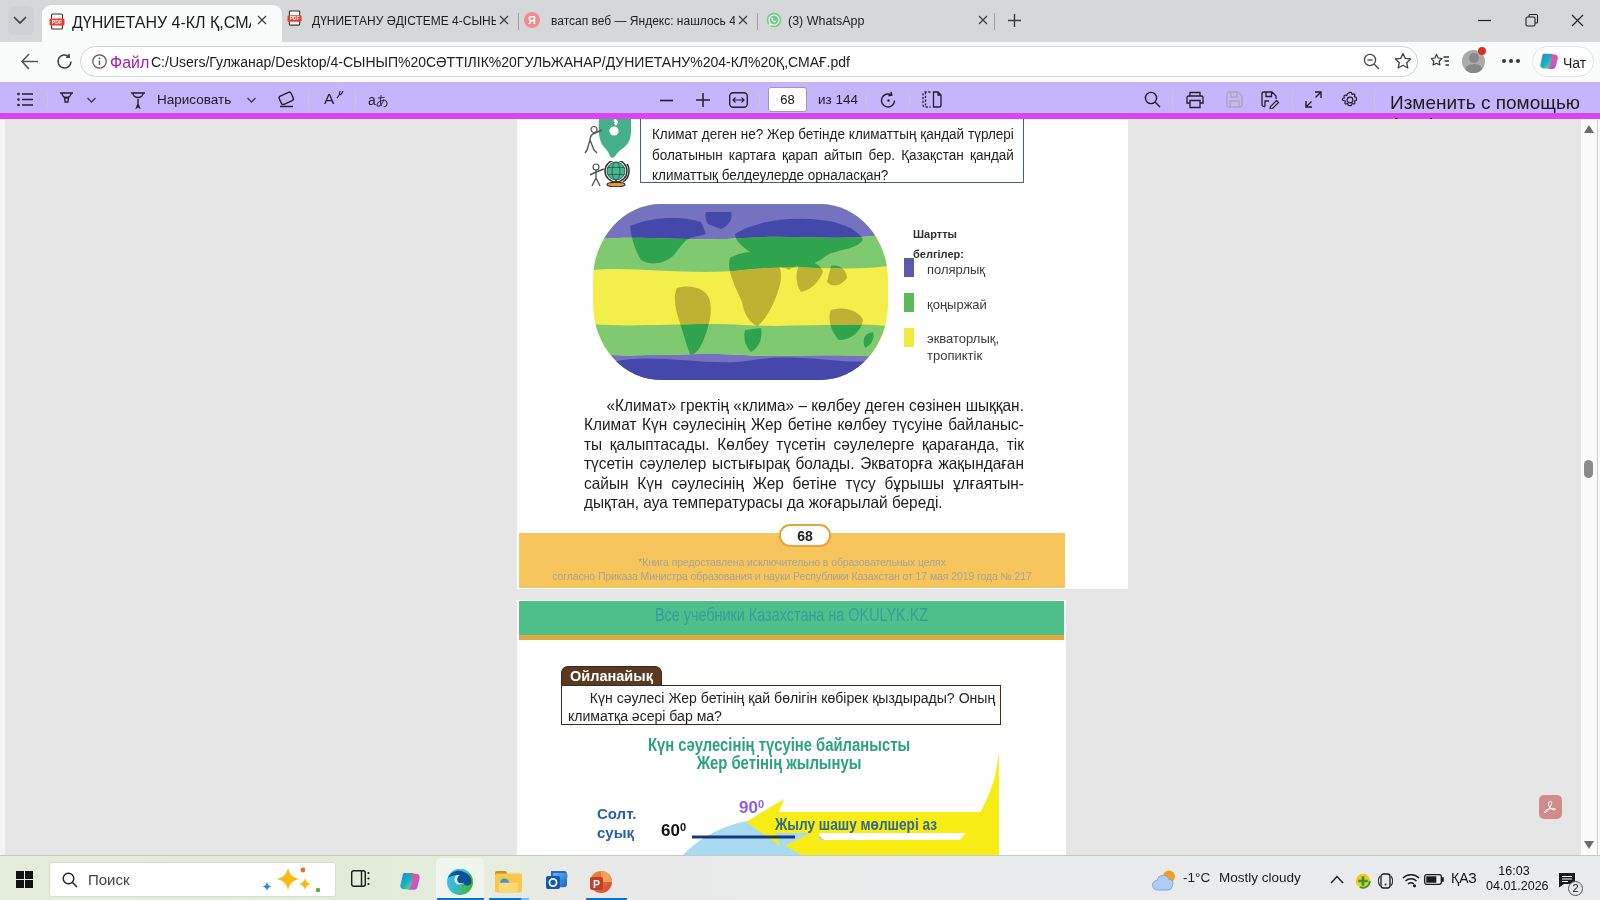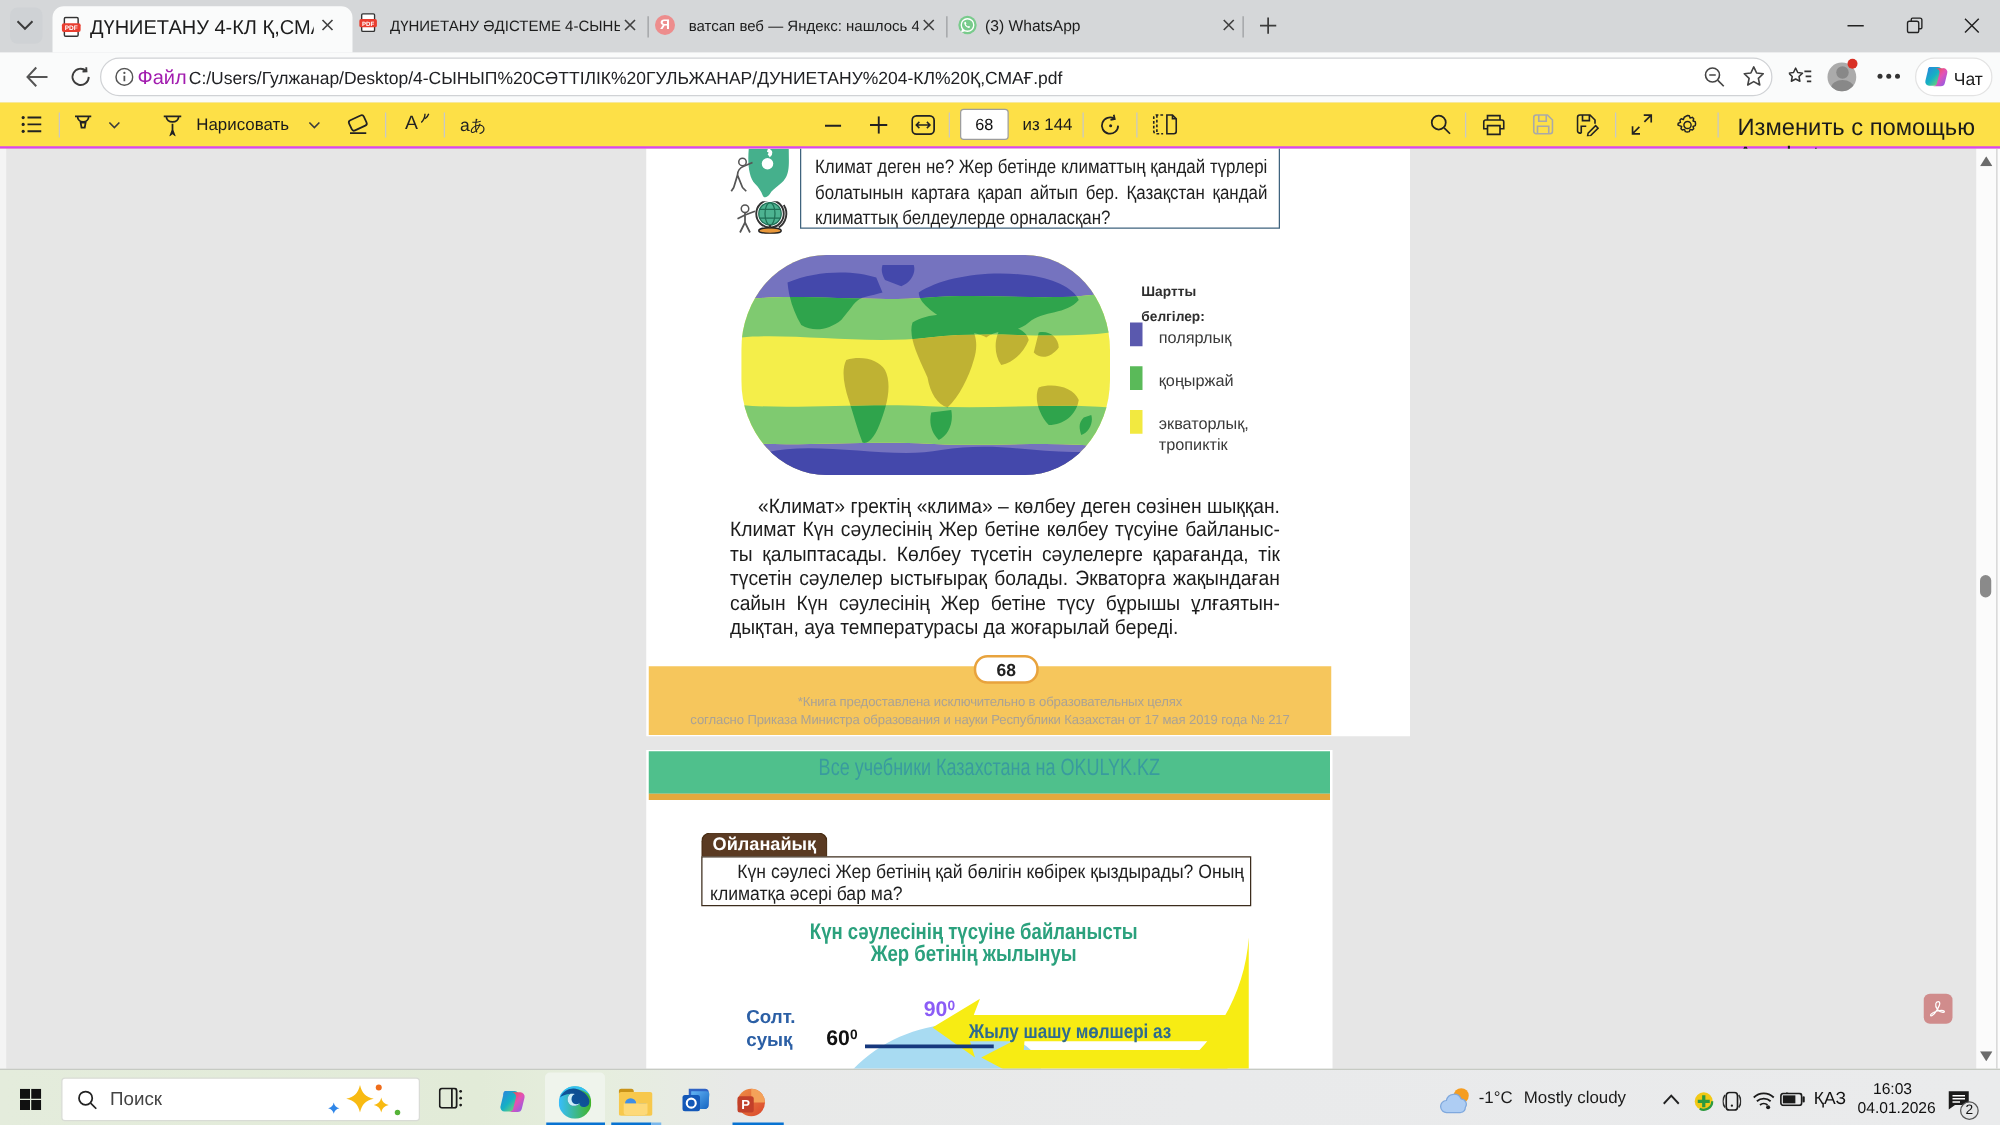--- a/index.html
+++ b/index.html
@@ -8,21 +8,21 @@
   .abs { position:absolute; }
   
   #tabbar { left:0; top:0; width:1600px; height:42px; background:#d5d7d9; }
   .tabtxt { font-size:12.5px; color:#1c1c1c; white-space:nowrap; overflow:hidden; }
   #activetab { left:42px; top:5px; width:240px; height:37px; background:#fafbfb; border-radius:9px 9px 0 0; }
   .tsep { width:1px; height:17px; background:#9b9da0; top:13px; }
   
   #addrbar { left:0; top:42px; width:1600px; height:40px; background:#fafbfb; }
   #urlpill { left:80px; top:46px; width:1338px; height:31px; background:#ffffff; border:1px solid #d0d2d5; border-radius:16px; }
   
-  #pdfbar { left:0; top:82px; width:1600px; height:37px; background:#fde047; border-bottom:2px solid #d946ef; }
+  #pdfbar { left:0; top:82px; width:1600px; height:37px; background:#c4b5fd; border-bottom:6px solid #d946ef; }
   .psep { width:1px; height:20px; background:#c8c8c8; top:90px; }
   
   #viewer { left:0; top:119px; width:1600px; height:736px; background:#e6e6e6; overflow:hidden; }
   #page1 { left:517px; top:0px; width:611px; height:470px; background:#ffffff; }
   #page2 { left:517px; top:481px; width:549px; height:255px; background:#ffffff; }
   #scrolltrack { left:1581px; top:0; width:16px; height:736px; background:#fbfbfb; }
   
   #taskbar { left:0; top:855px; width:1600px; height:45px;
     background:linear-gradient(90deg,#e4ecdc 0%,#e2ebd8 24%,#e6eede 30%,#e8e9e8 37%,#e9eaeb 60%,#eaebec 100%);
     border-top:1px solid #c6cac3; }

